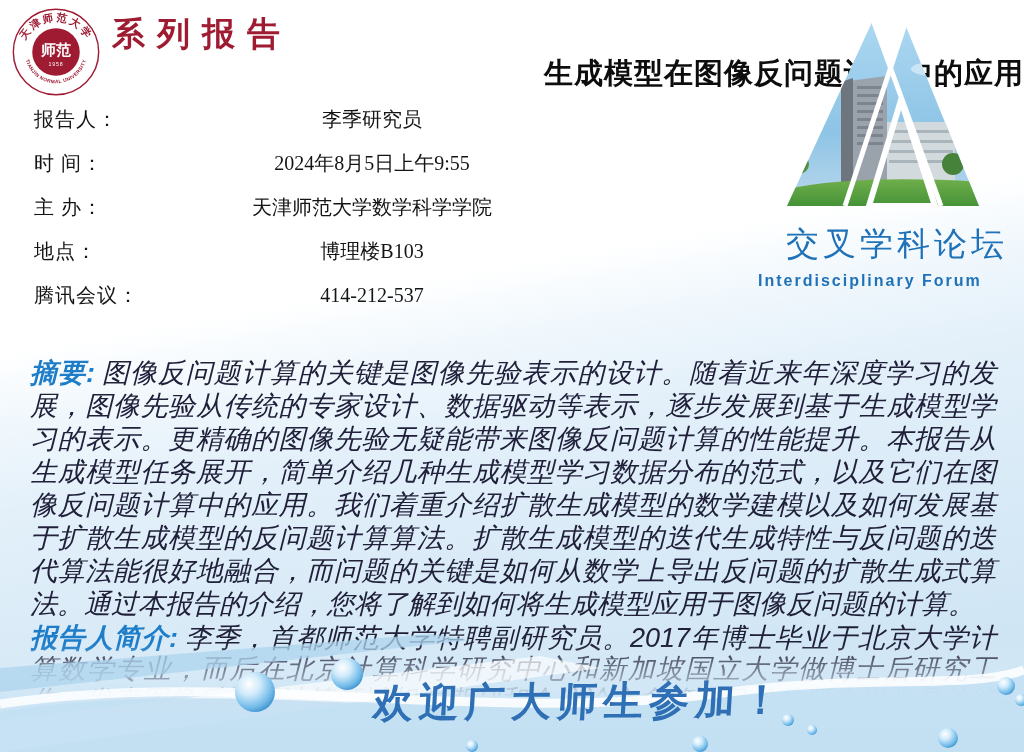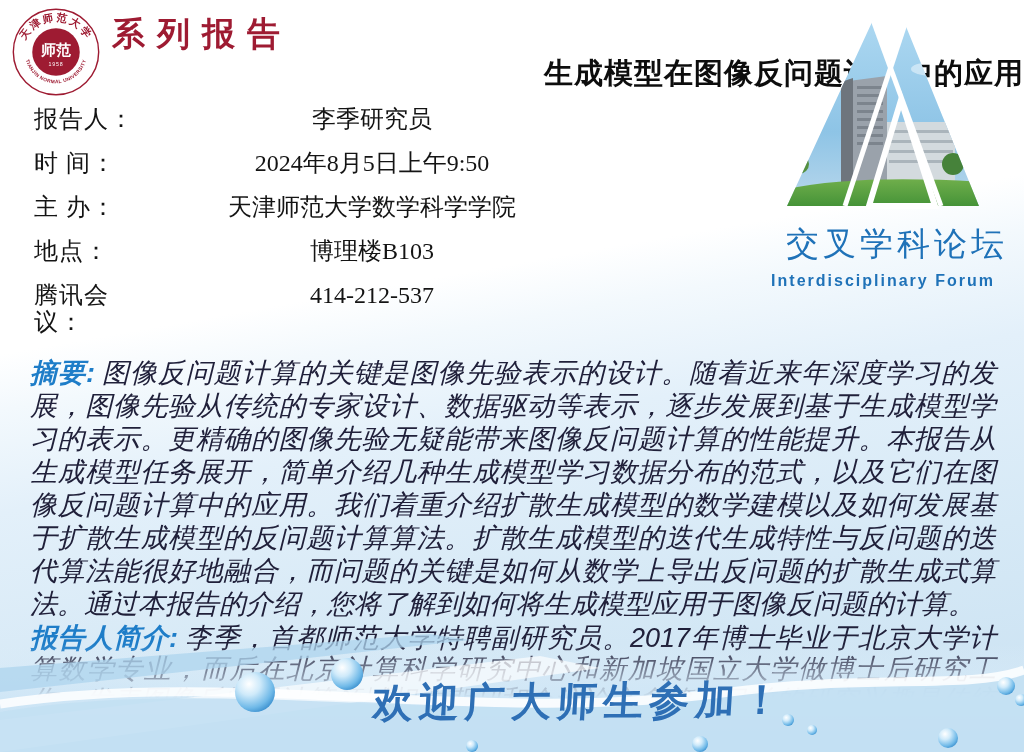--- a/index.html
+++ b/index.html
@@ -26,31 +26,31 @@
   }
   .main-title{
     position:absolute;left:0;top:54px;width:1024px;
     text-align:right;
     font-size:29px;font-weight:bold;color:#0d0d0d;
     letter-spacing:1px;
   }
   
   .info{position:absolute;left:34px;top:106px;width:560px;
     font-family:"Liberation Serif","DejaVu Serif",serif;color:#141414;}
-  .info-row{display:flex;margin-bottom:17px;font-size:24px;line-height:27px;}
+  .info-row{display:flex;margin-bottom:17px;font-size:20px;line-height:27px;}
   .info-row .lbl{width:116px;flex:0 0 116px;letter-spacing:1px;}
   .info-row .val{flex:1;text-align:center;}
   
   .forum-logo{position:absolute;left:783px;top:14px;width:200px;height:196px;}
   .forum-cn{
     position:absolute;left:758px;top:222px;width:250px;text-align:right;
     font-size:33px;color:#1F72B8;letter-spacing:4px;font-weight:500;
   }
   .forum-en{
-    position:absolute;left:758px;top:272px;width:250px;text-align:center;
+    position:absolute;left:758px;top:272px;width:250px;text-align:left;
     font-size:16px;color:#1F72B8;letter-spacing:2px;font-weight:bold;
   }
   
   .para{
     position:absolute;left:30px;width:966px;
     font-size:27px;line-height:33px;color:#20203A;
     text-align:justify;font-weight:500;font-style:italic;
   }
   .para .para-label{color:#1E7DC8;font-weight:bold;margin-right:6px;}
   .abstract{top:330px;}
@@ -90,21 +90,21 @@
 
   <div class="main-title">生成模型在图像反问题计算中的应用</div>
 
   <div class="info">
     <div class="info-row">
       <span class="lbl">报告人：</span>
       <span class="val">李季研究员</span>
     </div>
     <div class="info-row">
       <span class="lbl">时 间：</span>
-      <span class="val">2024年8月5日上午9:50</span>
+      <span class="val">2024年8月5日上午9:55</span>
     </div>
     <div class="info-row">
       <span class="lbl">主 办：</span>
       <span class="val">天津师范大学数学科学学院</span>
     </div>
     <div class="info-row">
       <span class="lbl">地点：</span>
       <span class="val">博理楼B103</span>
     </div>
     <div class="info-row">

